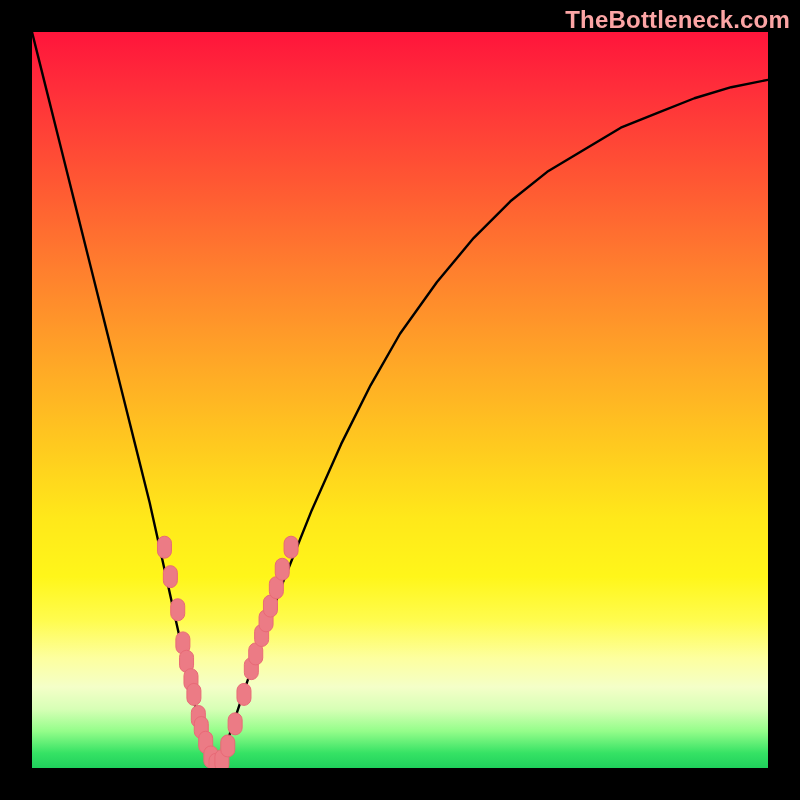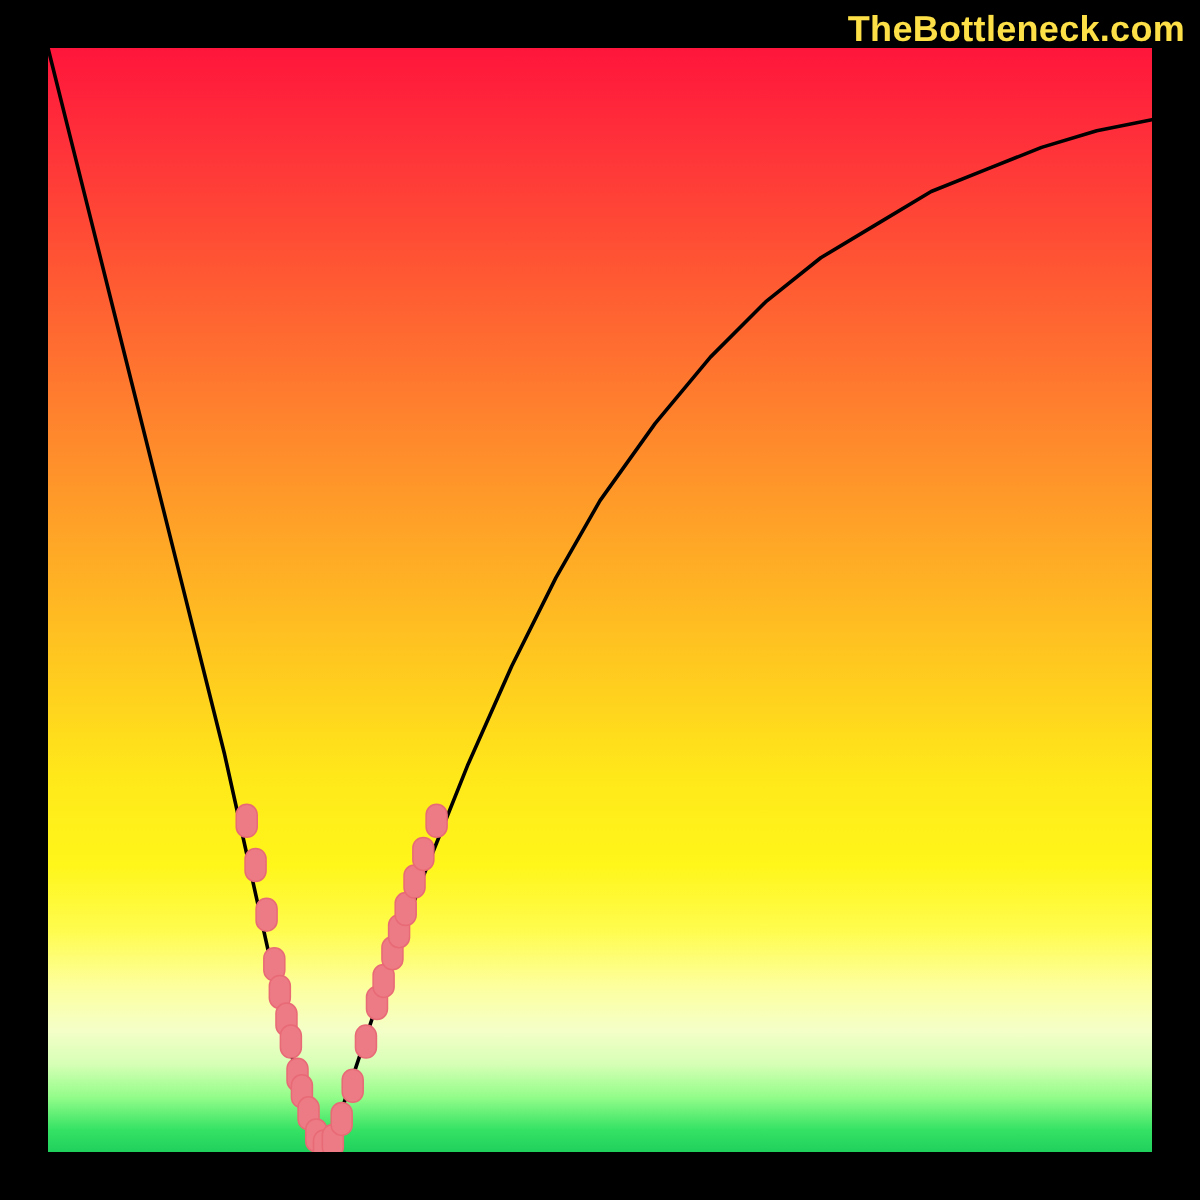--- a/index.html
+++ b/index.html
@@ -39,21 +39,21 @@
       #d7ffb6 92%,
       #94fd8a 95%,
       #35e264 98%,
       #1fd05c 100%
     );
   }
   .watermark {
     position: absolute;
     top: 6px;
     right: 10px;
-    color: #fde047;
+    color: #fca5a5;
     font-size: 24px;
     font-weight: 600;
     letter-spacing: 0.2px;
     user-select: none;
   }
   svg.curve {
     position: absolute;
     left: 0; top: 0;
   }
 </style>

